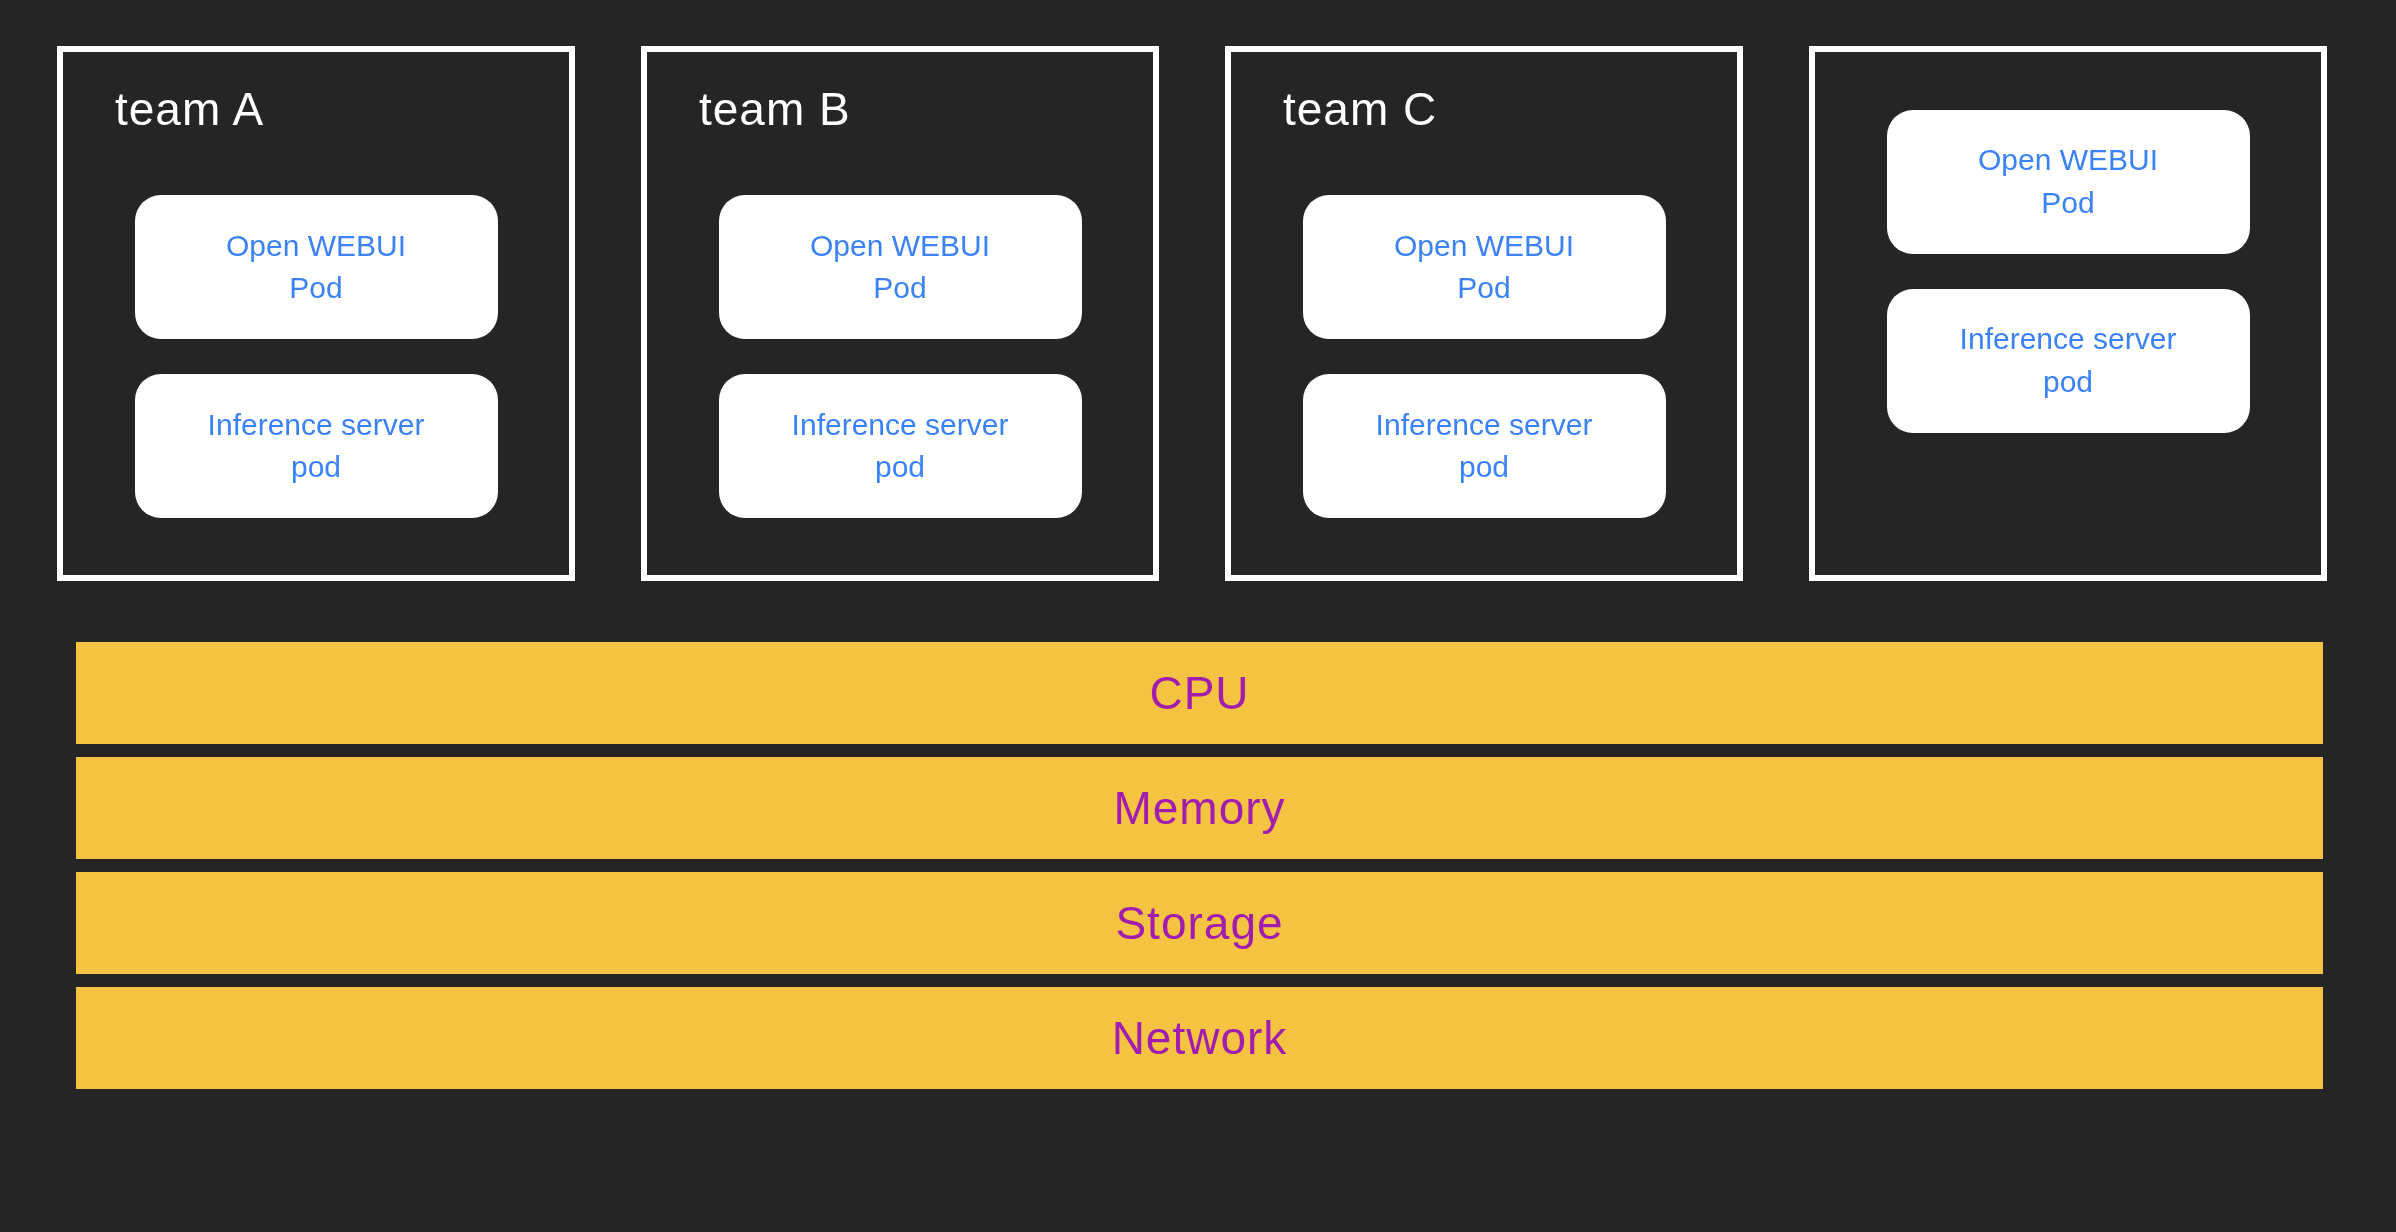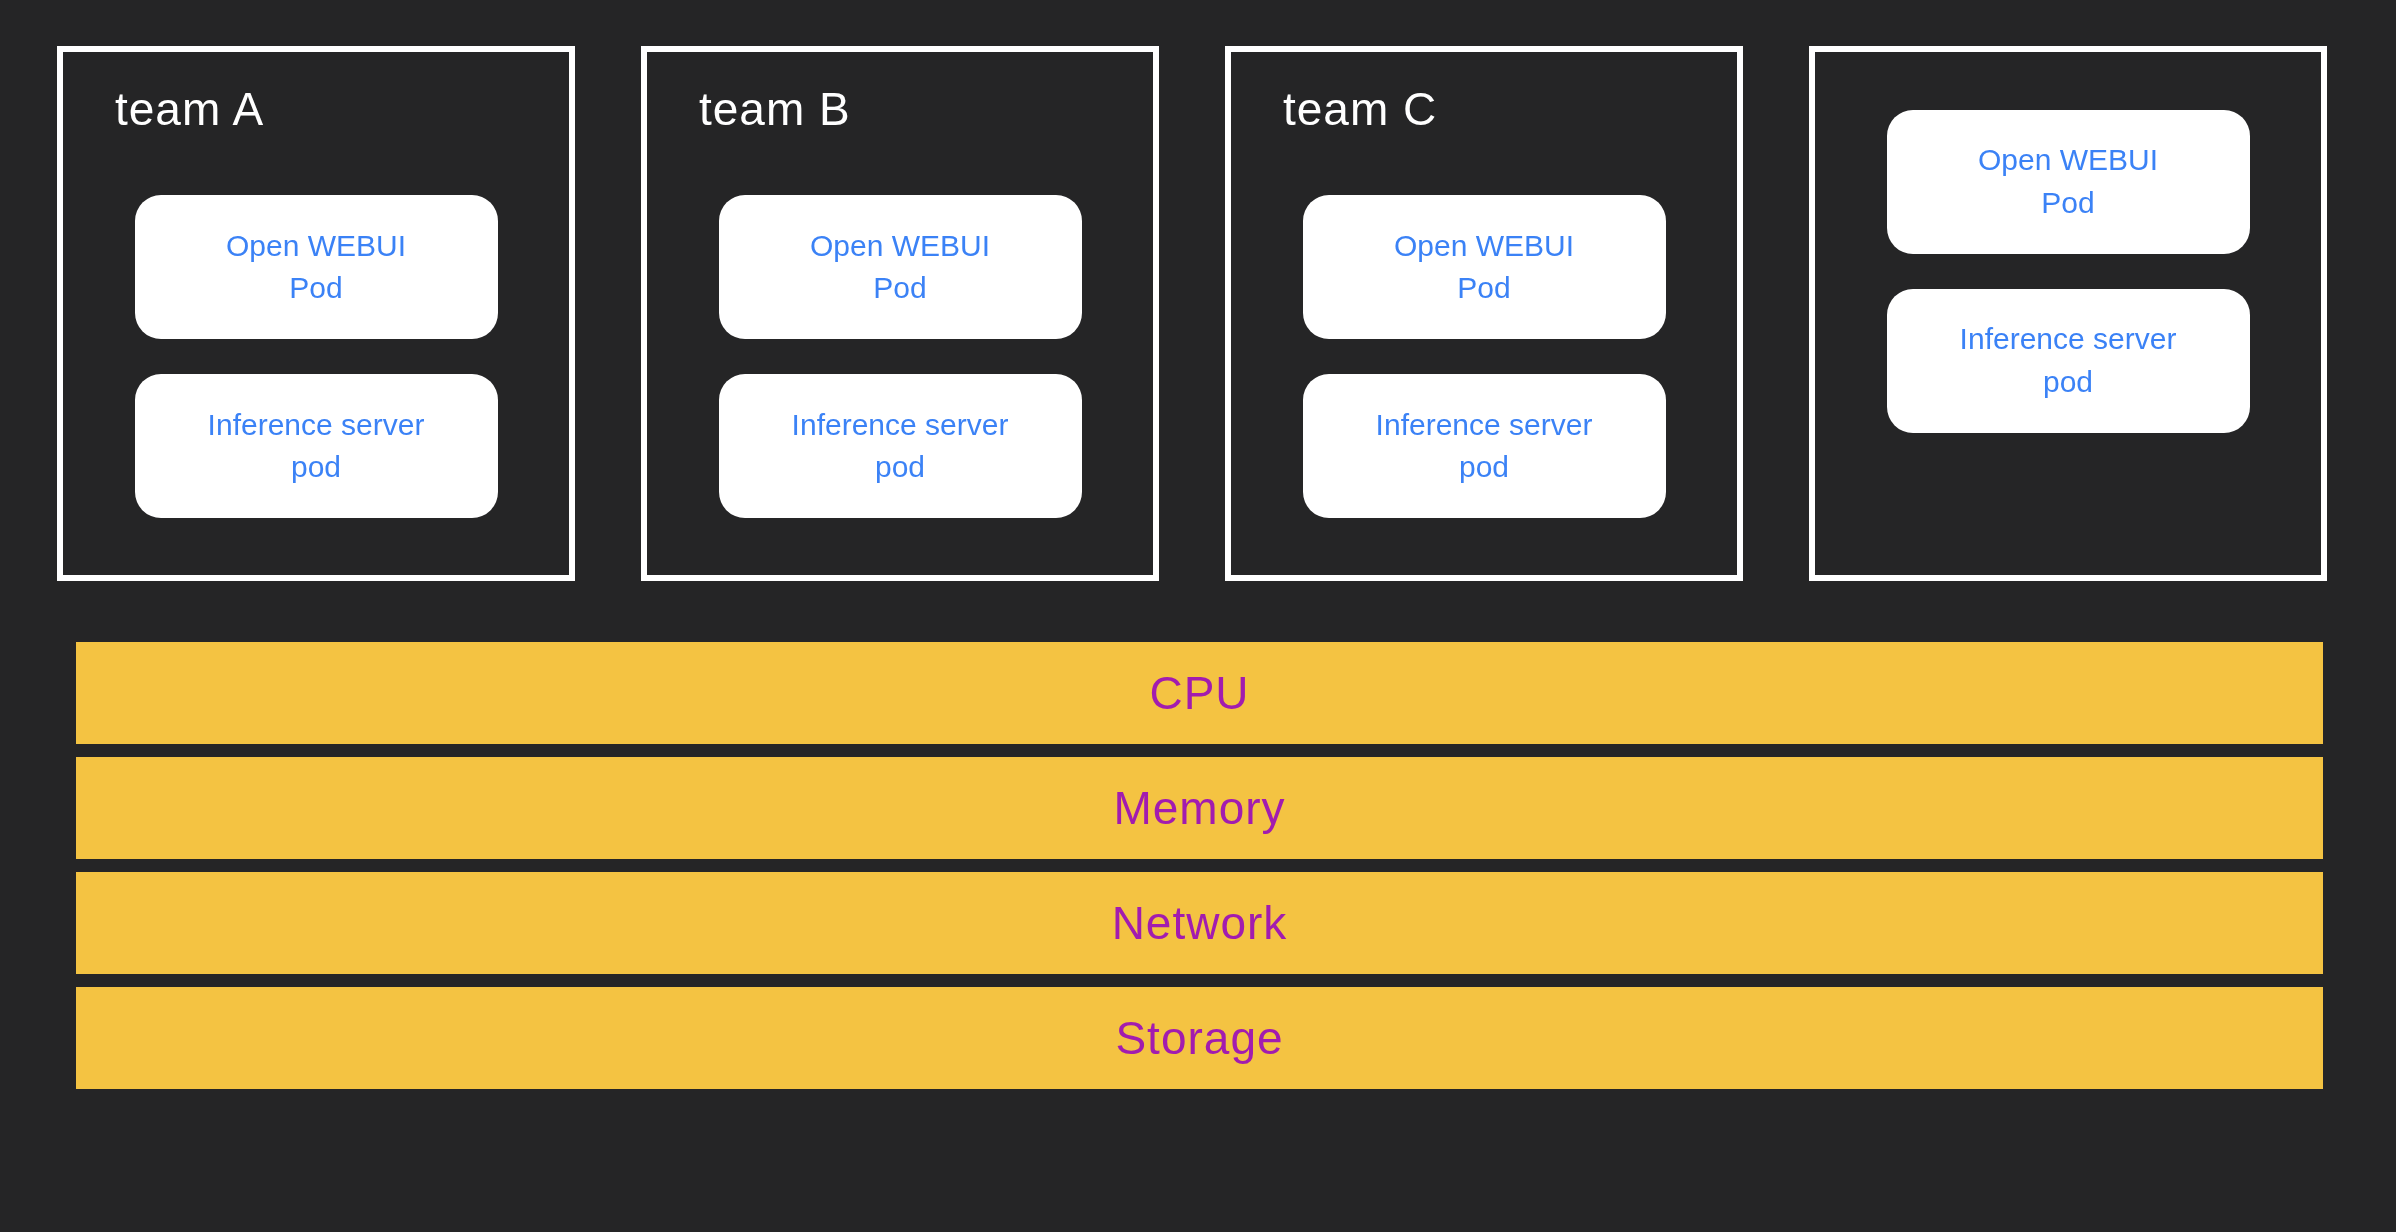--- a/index.html
+++ b/index.html
@@ -147,17 +147,17 @@
           <span>pod</span>
         </div>
       </div>
     </div>
 
   </div>
 
   <div class="bars">
     <div class="bar">CPU</div>
     <div class="bar">Memory</div>
+    <div class="bar">Storage</div>
     <div class="bar">Network</div>
-    <div class="bar">Storage</div>
   </div>
 
 </div>
 
 </body></html>

